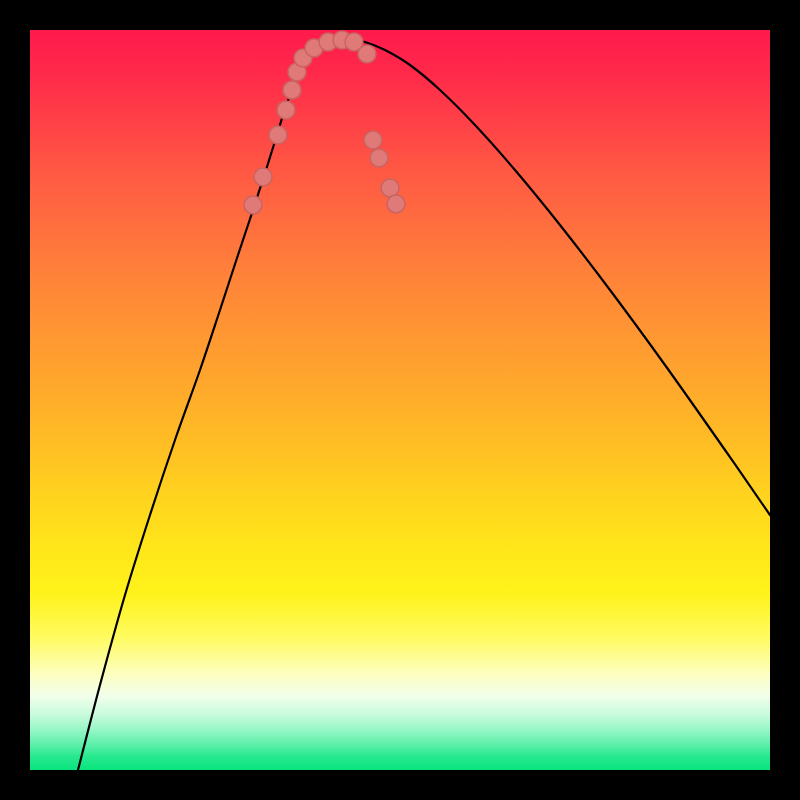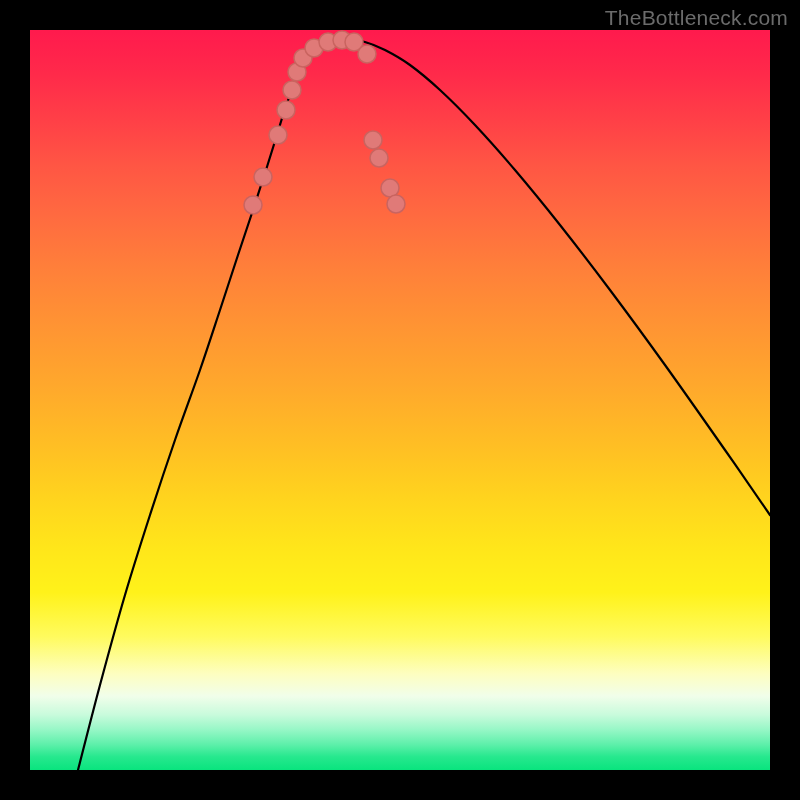--- a/index.html
+++ b/index.html
@@ -64,21 +64,20 @@
     color: #6b6b6b;
     font-size: 21px;
     letter-spacing: 0.2px;
     font-weight: 400;
   }
 </style>
 </head>
 <body>
 
 <div class="frame">
-  <div class="watermark">TheBottleneck.com</div>
   <div class="plot">
     <svg class="curve" viewBox="0 0 740 740">
       <g id="curve-g">
           <path d="M 48 740 C 51.666666666666664 725.8333333333334, 62.166666666666664 684.1666666666666, 70 655 C 77.83333333333333 625.8333333333334, 86.66666666666667 593.3333333333334, 95 565 C 103.33333333333333 536.6666666666666, 111.66666666666667 510.8333333333333, 120 485 C 128.33333333333334 459.1666666666667, 136.66666666666666 434.1666666666667, 145 410 C 153.33333333333334 385.8333333333333, 162.5 361.6666666666667, 170 340 C 177.5 318.3333333333333, 183.66666666666666 299.1666666666667, 190 280 C 196.33333333333334 260.8333333333333, 202.5 241.66666666666666, 208 225 C 213.5 208.33333333333334, 218.33333333333334 194.16666666666666, 223 180 C 227.66666666666666 165.83333333333334, 232.16666666666666 152, 236 140 C 239.83333333333334 128, 243 117.66666666666667, 246 108 C 249 98.33333333333333, 251.5 89.66666666666667, 254 82 C 256.5 74.33333333333333, 259 67.66666666666667, 261 62 C 263 56.333333333333336, 264.1666666666667 52.833333333333336, 266 48 C 267.8333333333333 43.166666666666664, 268.8333333333333 38, 272 33 C 275.1666666666667 28, 279.5 21.666666666666668, 285 18 C 290.5 14.333333333333334, 299.1666666666667 12.333333333333334, 305 11 C 310.8333333333333 9.666666666666666, 315 9.833333333333334, 320 10 C 325 10.166666666666666, 329.1666666666667 10.333333333333334, 335 12 C 340.8333333333333 13.666666666666666, 347.5 16.166666666666668, 355 20 C 362.5 23.833333333333332, 370.8333333333333 28.333333333333332, 380 35 C 389.1666666666667 41.666666666666664, 399.1666666666667 50, 410 60 C 420.8333333333333 70, 432.5 81.66666666666667, 445 95 C 457.5 108.33333333333333, 470.8333333333333 123.33333333333333, 485 140 C 499.1666666666667 156.66666666666666, 514.1666666666666 175, 530 195 C 545.8333333333334 215, 562.5 236.66666666666666, 580 260 C 597.5 283.3333333333333, 615.8333333333334 308.3333333333333, 635 335 C 654.1666666666666 361.6666666666667, 677.5 395, 695 420 C 712.5 445, 732.5 474.1666666666667, 740 485" fill="none" stroke="#000000" stroke-width="2.2" stroke-linecap="round"></path>
         </g>
       <g id="beads-g">
           <circle cx="223" cy="175" r="9" fill="#e07a78" stroke="#c96460" stroke-width="1.5"></circle>
           <circle cx="233" cy="147" r="9" fill="#e07a78" stroke="#c96460" stroke-width="1.5"></circle>
           <circle cx="248" cy="105" r="9" fill="#e07a78" stroke="#c96460" stroke-width="1.5"></circle>
           <circle cx="256" cy="80" r="9" fill="#e07a78" stroke="#c96460" stroke-width="1.5"></circle>

